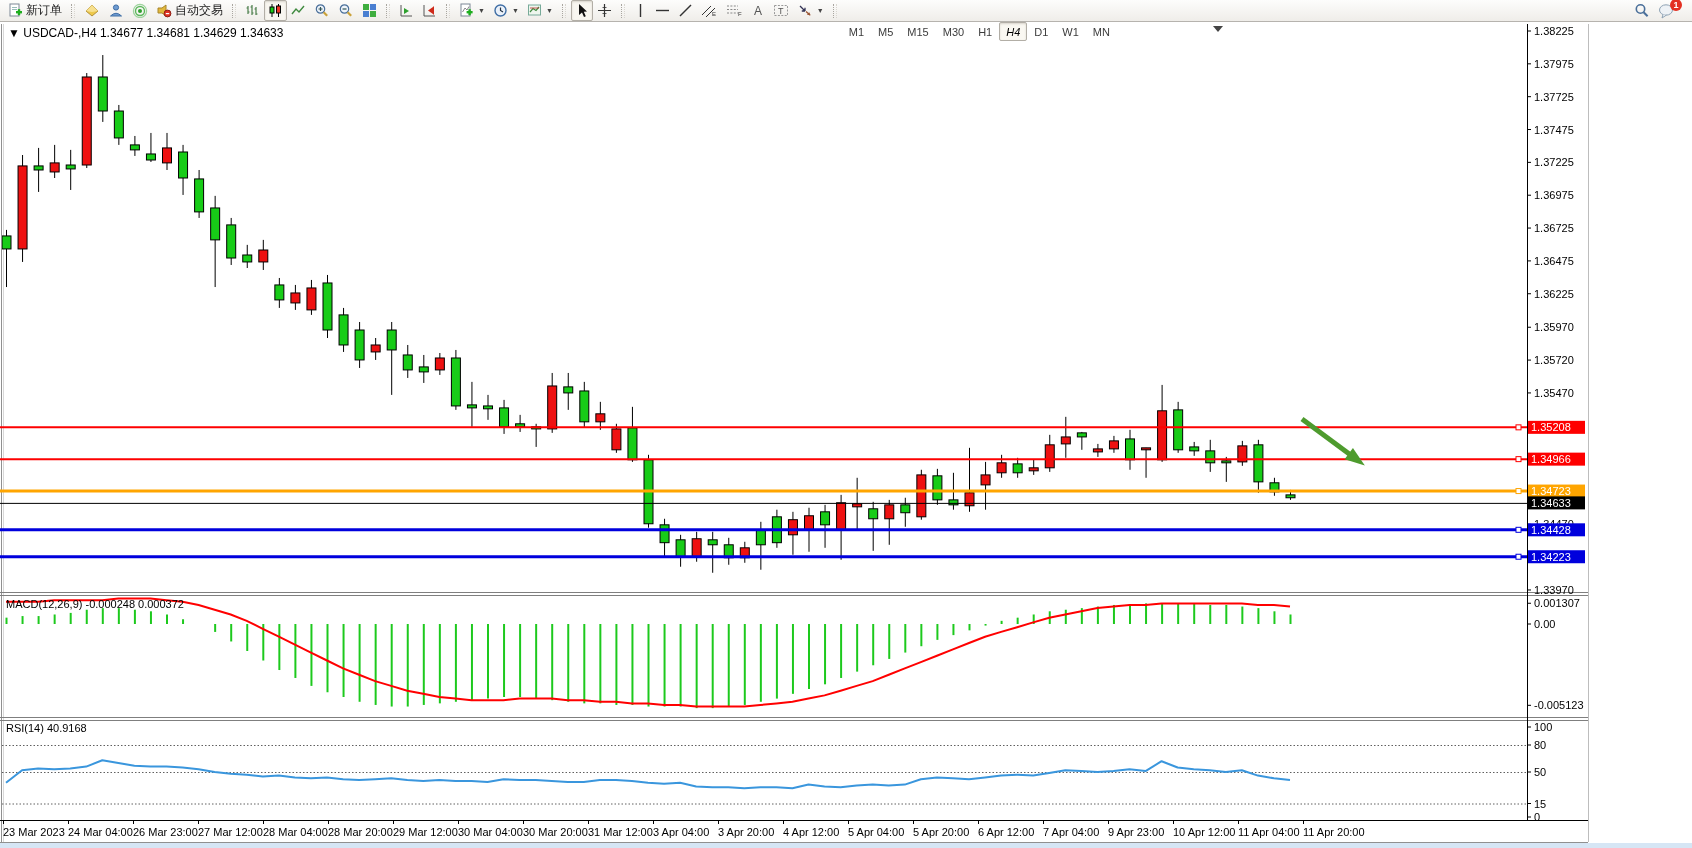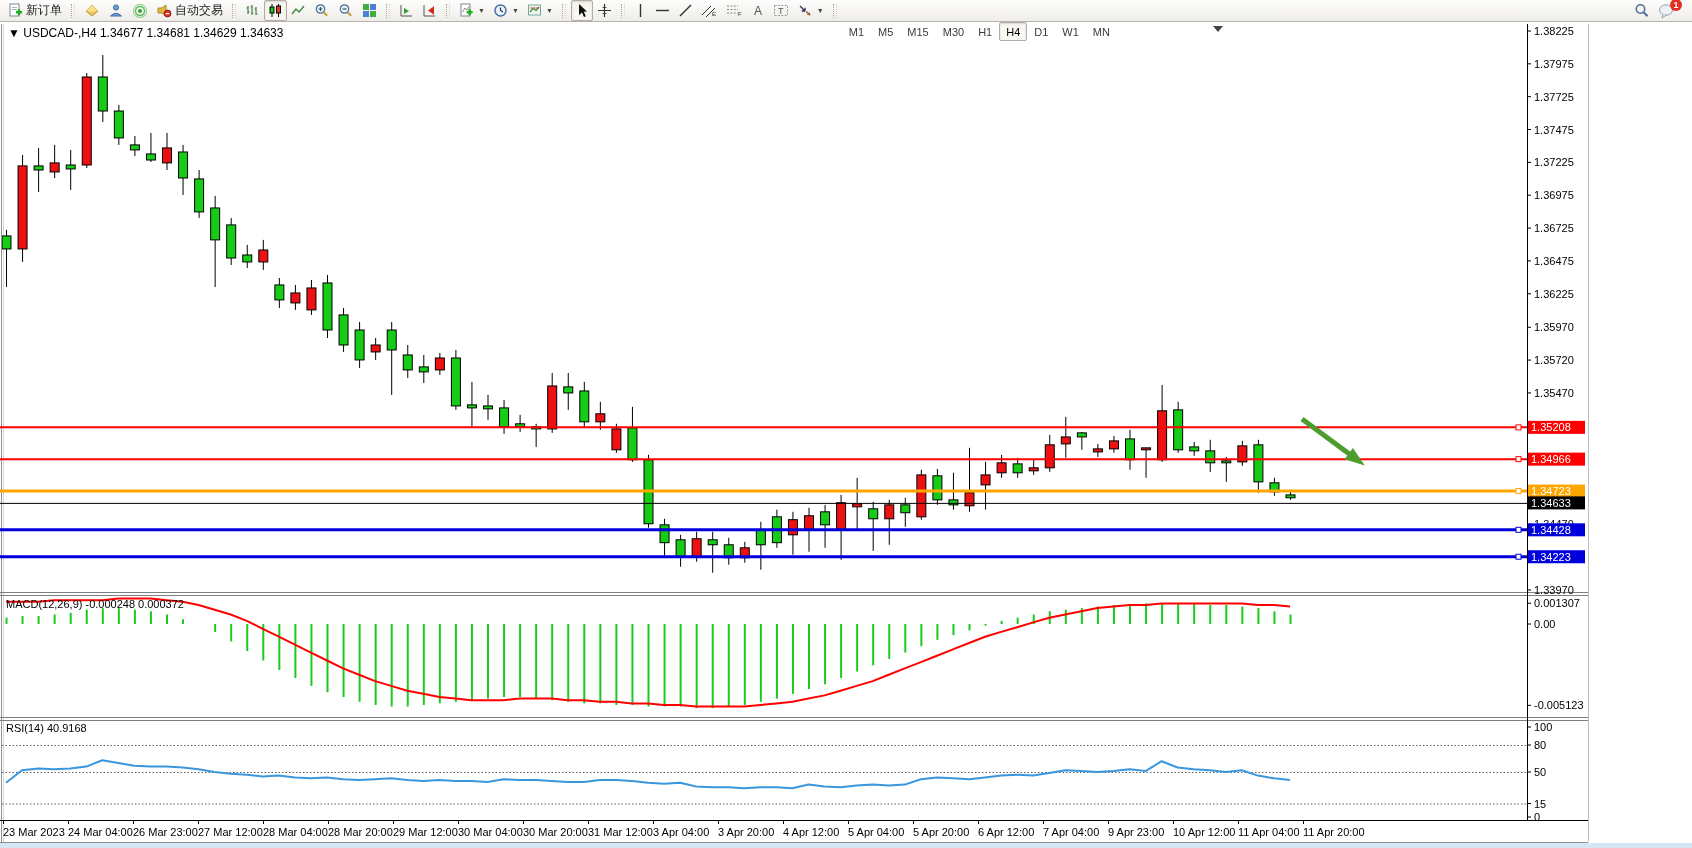--- a/index.html
+++ b/index.html
@@ -8,21 +8,21 @@
   
   .tb{position:absolute;top:0;left:0;width:100%;height:22px;box-sizing:border-box;
       background:linear-gradient(#fdfdfc,#efede9);border-bottom:1px solid #b6b3ae;
       display:flex;align-items:center;padding:0 4px;z-index:5;font-size:12px;color:#222;}
   .grp{display:flex;align-items:center;height:22px;}
   .grip{width:2px;height:14px;border-left:1px dotted #a9a6a0;border-right:1px dotted #d9d6d0;margin:0 5px;}
   .btn{display:flex;align-items:center;gap:3px;height:19px;padding:0 3px;border:1px solid transparent;border-radius:2px;cursor:default;}
   .btn.on{background:#f8f6f0;border-color:#b2aea6;box-shadow:inset 0 1px 2px #d8d4cc;}
   .caret{font-size:7px;color:#444;margin-left:1px;}
   .tf{padding:0 6px;height:17px;display:flex;align-items:center;font-size:11px;color:#3c3c3c;border:1px solid transparent;border-radius:2px;margin-top:42px;}
-  .tf.on{background:#faf8f2;border-color:#b2aea6;box-shadow:inset 0 1px 2px #d8d4cc;color:#000;}
+  .tf.on{background:#faf8f2;border-color:#b2aea6;box-shadow:inset 0 1px 2px #d8d4cc;color:#000;font-style:italic;}
   .right{margin-left:auto;display:flex;align-items:center;gap:8px;margin-right:12px;}
   .badge{position:absolute;top:-4px;right:-6px;width:12px;height:12px;border-radius:50%;background:#e33022;
          color:#fff;font-size:9px;font-weight:bold;display:flex;align-items:center;justify-content:center;}
   .bubble{position:relative;}
   .ic{display:block;}
   svg text{font-family:"Liberation Sans",sans-serif;}
 </style>
 </head>
 <body>
 

